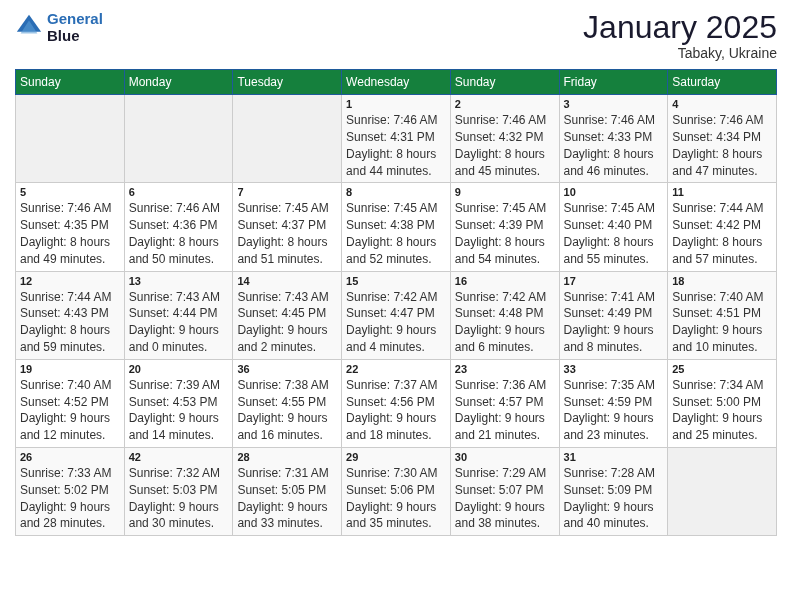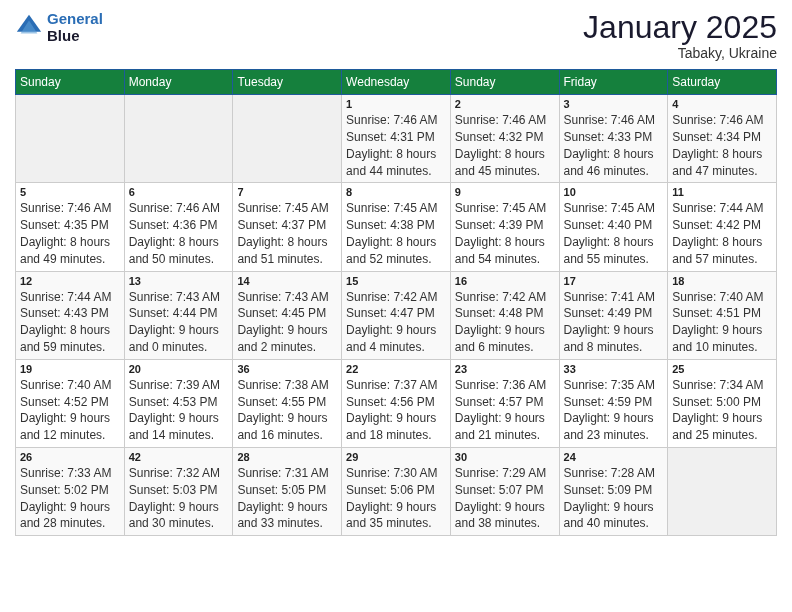--- a/index.html
+++ b/index.html
@@ -248,20 +248,20 @@
           </td>
           <td>
             <span class="day-number">29</span>
             <div class="day-info">Sunrise: 7:30 AM<br>Sunset: 5:06 PM<br>Daylight: 9 hours and 35 minutes.</div>
           </td>
           <td>
             <span class="day-number">30</span>
             <div class="day-info">Sunrise: 7:29 AM<br>Sunset: 5:07 PM<br>Daylight: 9 hours and 38 minutes.</div>
           </td>
           <td>
-            <span class="day-number">24</span>
+            <span class="day-number">31</span>
             <div class="day-info">Sunrise: 7:28 AM<br>Sunset: 5:09 PM<br>Daylight: 9 hours and 40 minutes.</div>
           </td>
           <td class="empty-cell"></td>
         </tr>
       </tbody>
   </table>
 </div>
 
 </body></html>

